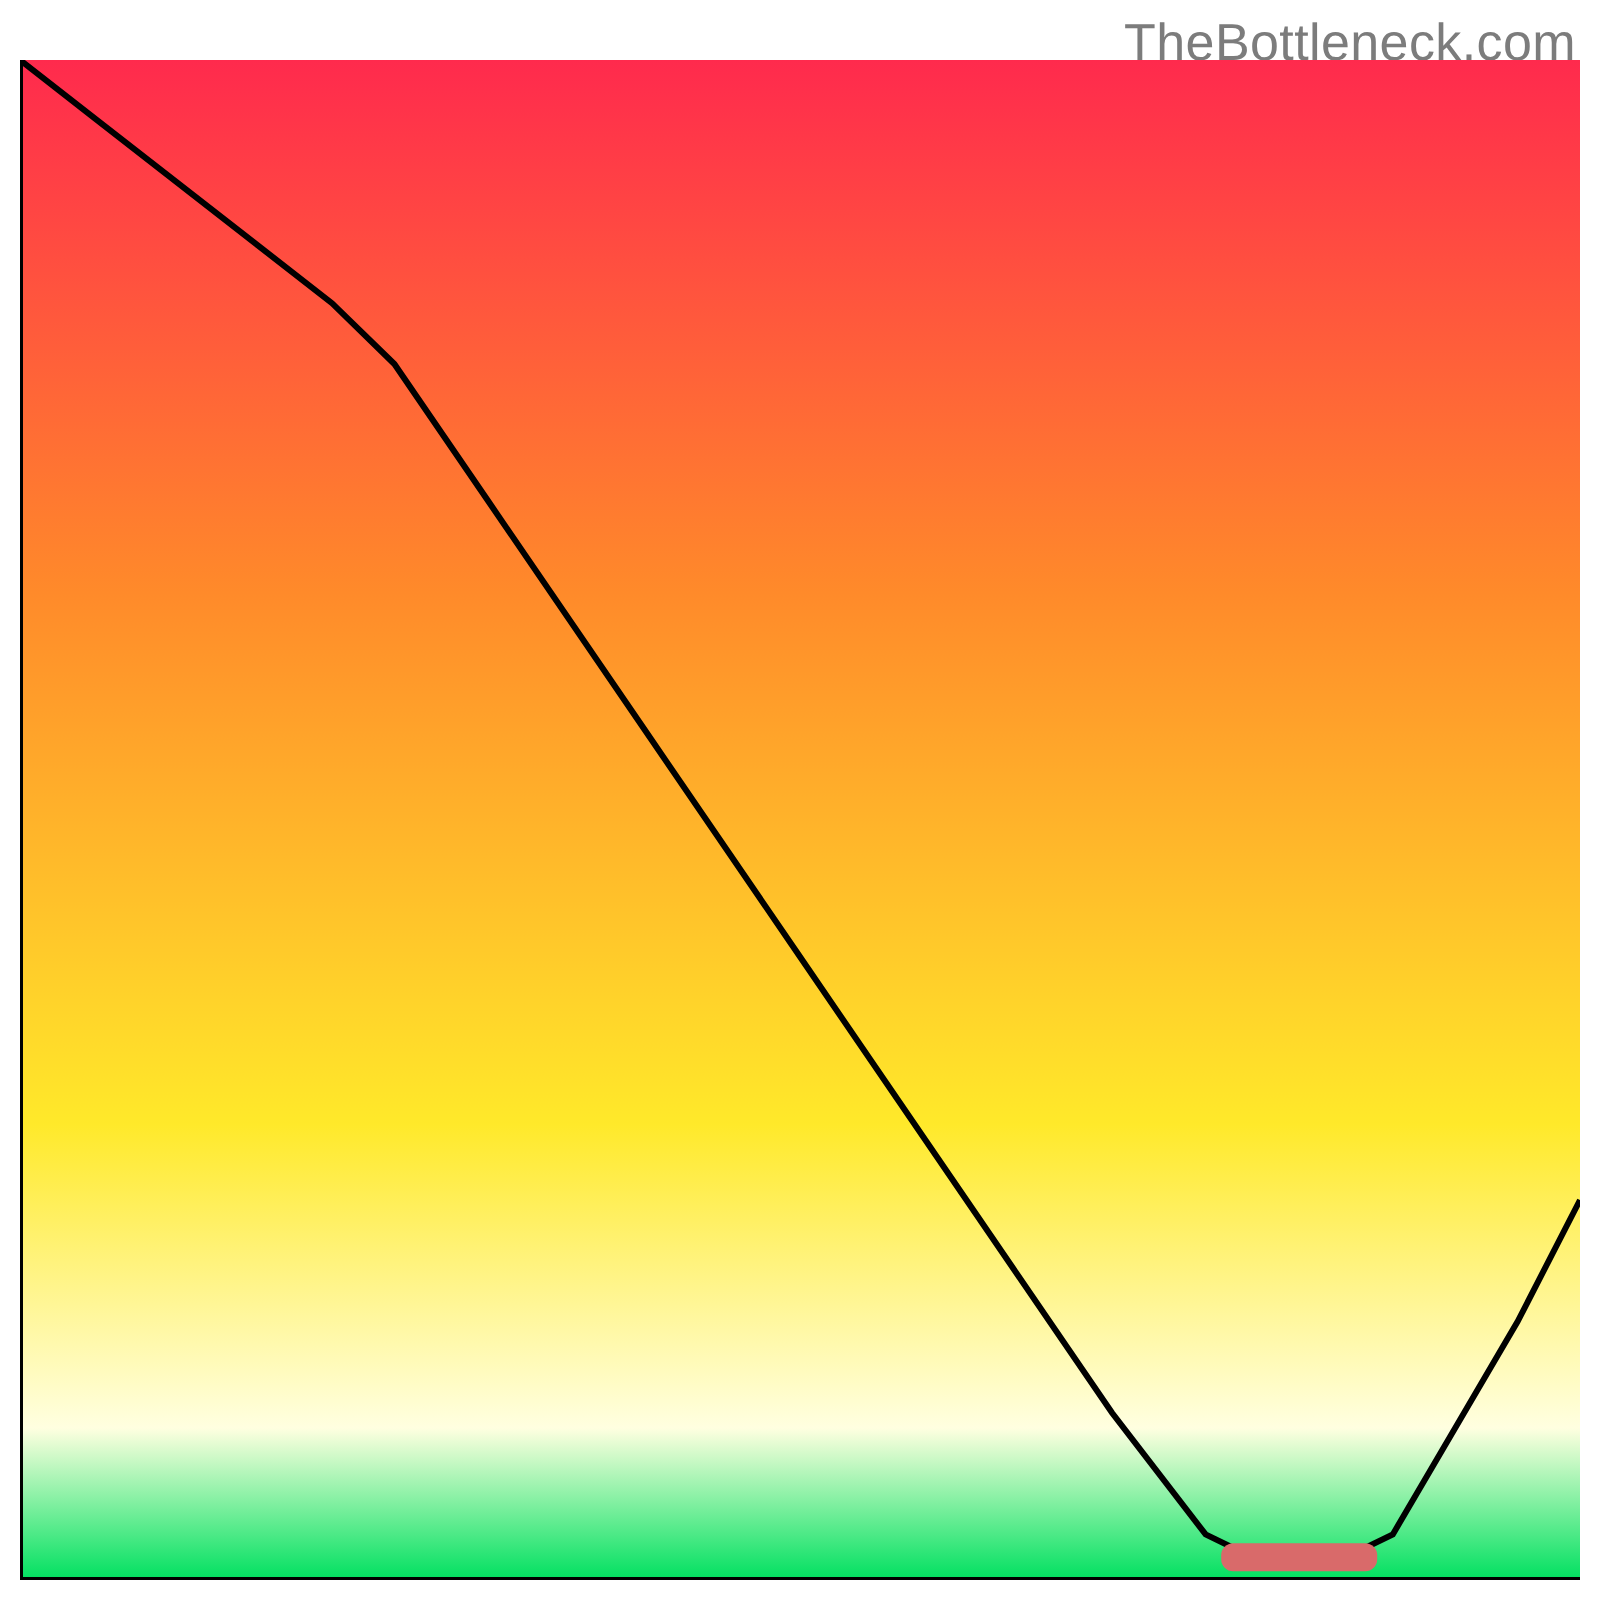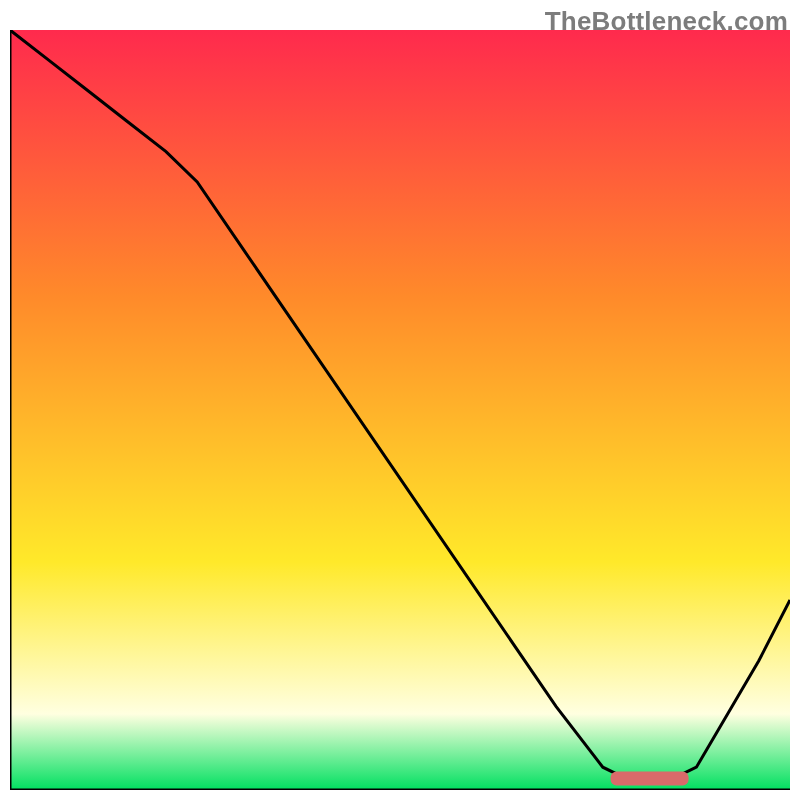--- a/index.html
+++ b/index.html
@@ -27,21 +27,21 @@
   .plot svg {
     display: block;
     width: 100%;
     height: 100%;
   }
   .watermark {
     position: absolute;
     top: 6px;
     right: 12px;
     font-size: 26px;
-    font-weight: 700;
+    font-weight: 400;
     color: #7c7c7c;
     letter-spacing: 0.2px;
   }
 </style>
 </head>
 <body>
 
 <div class="chart-wrap">
 
   <div class="watermark">TheBottleneck.com</div>

